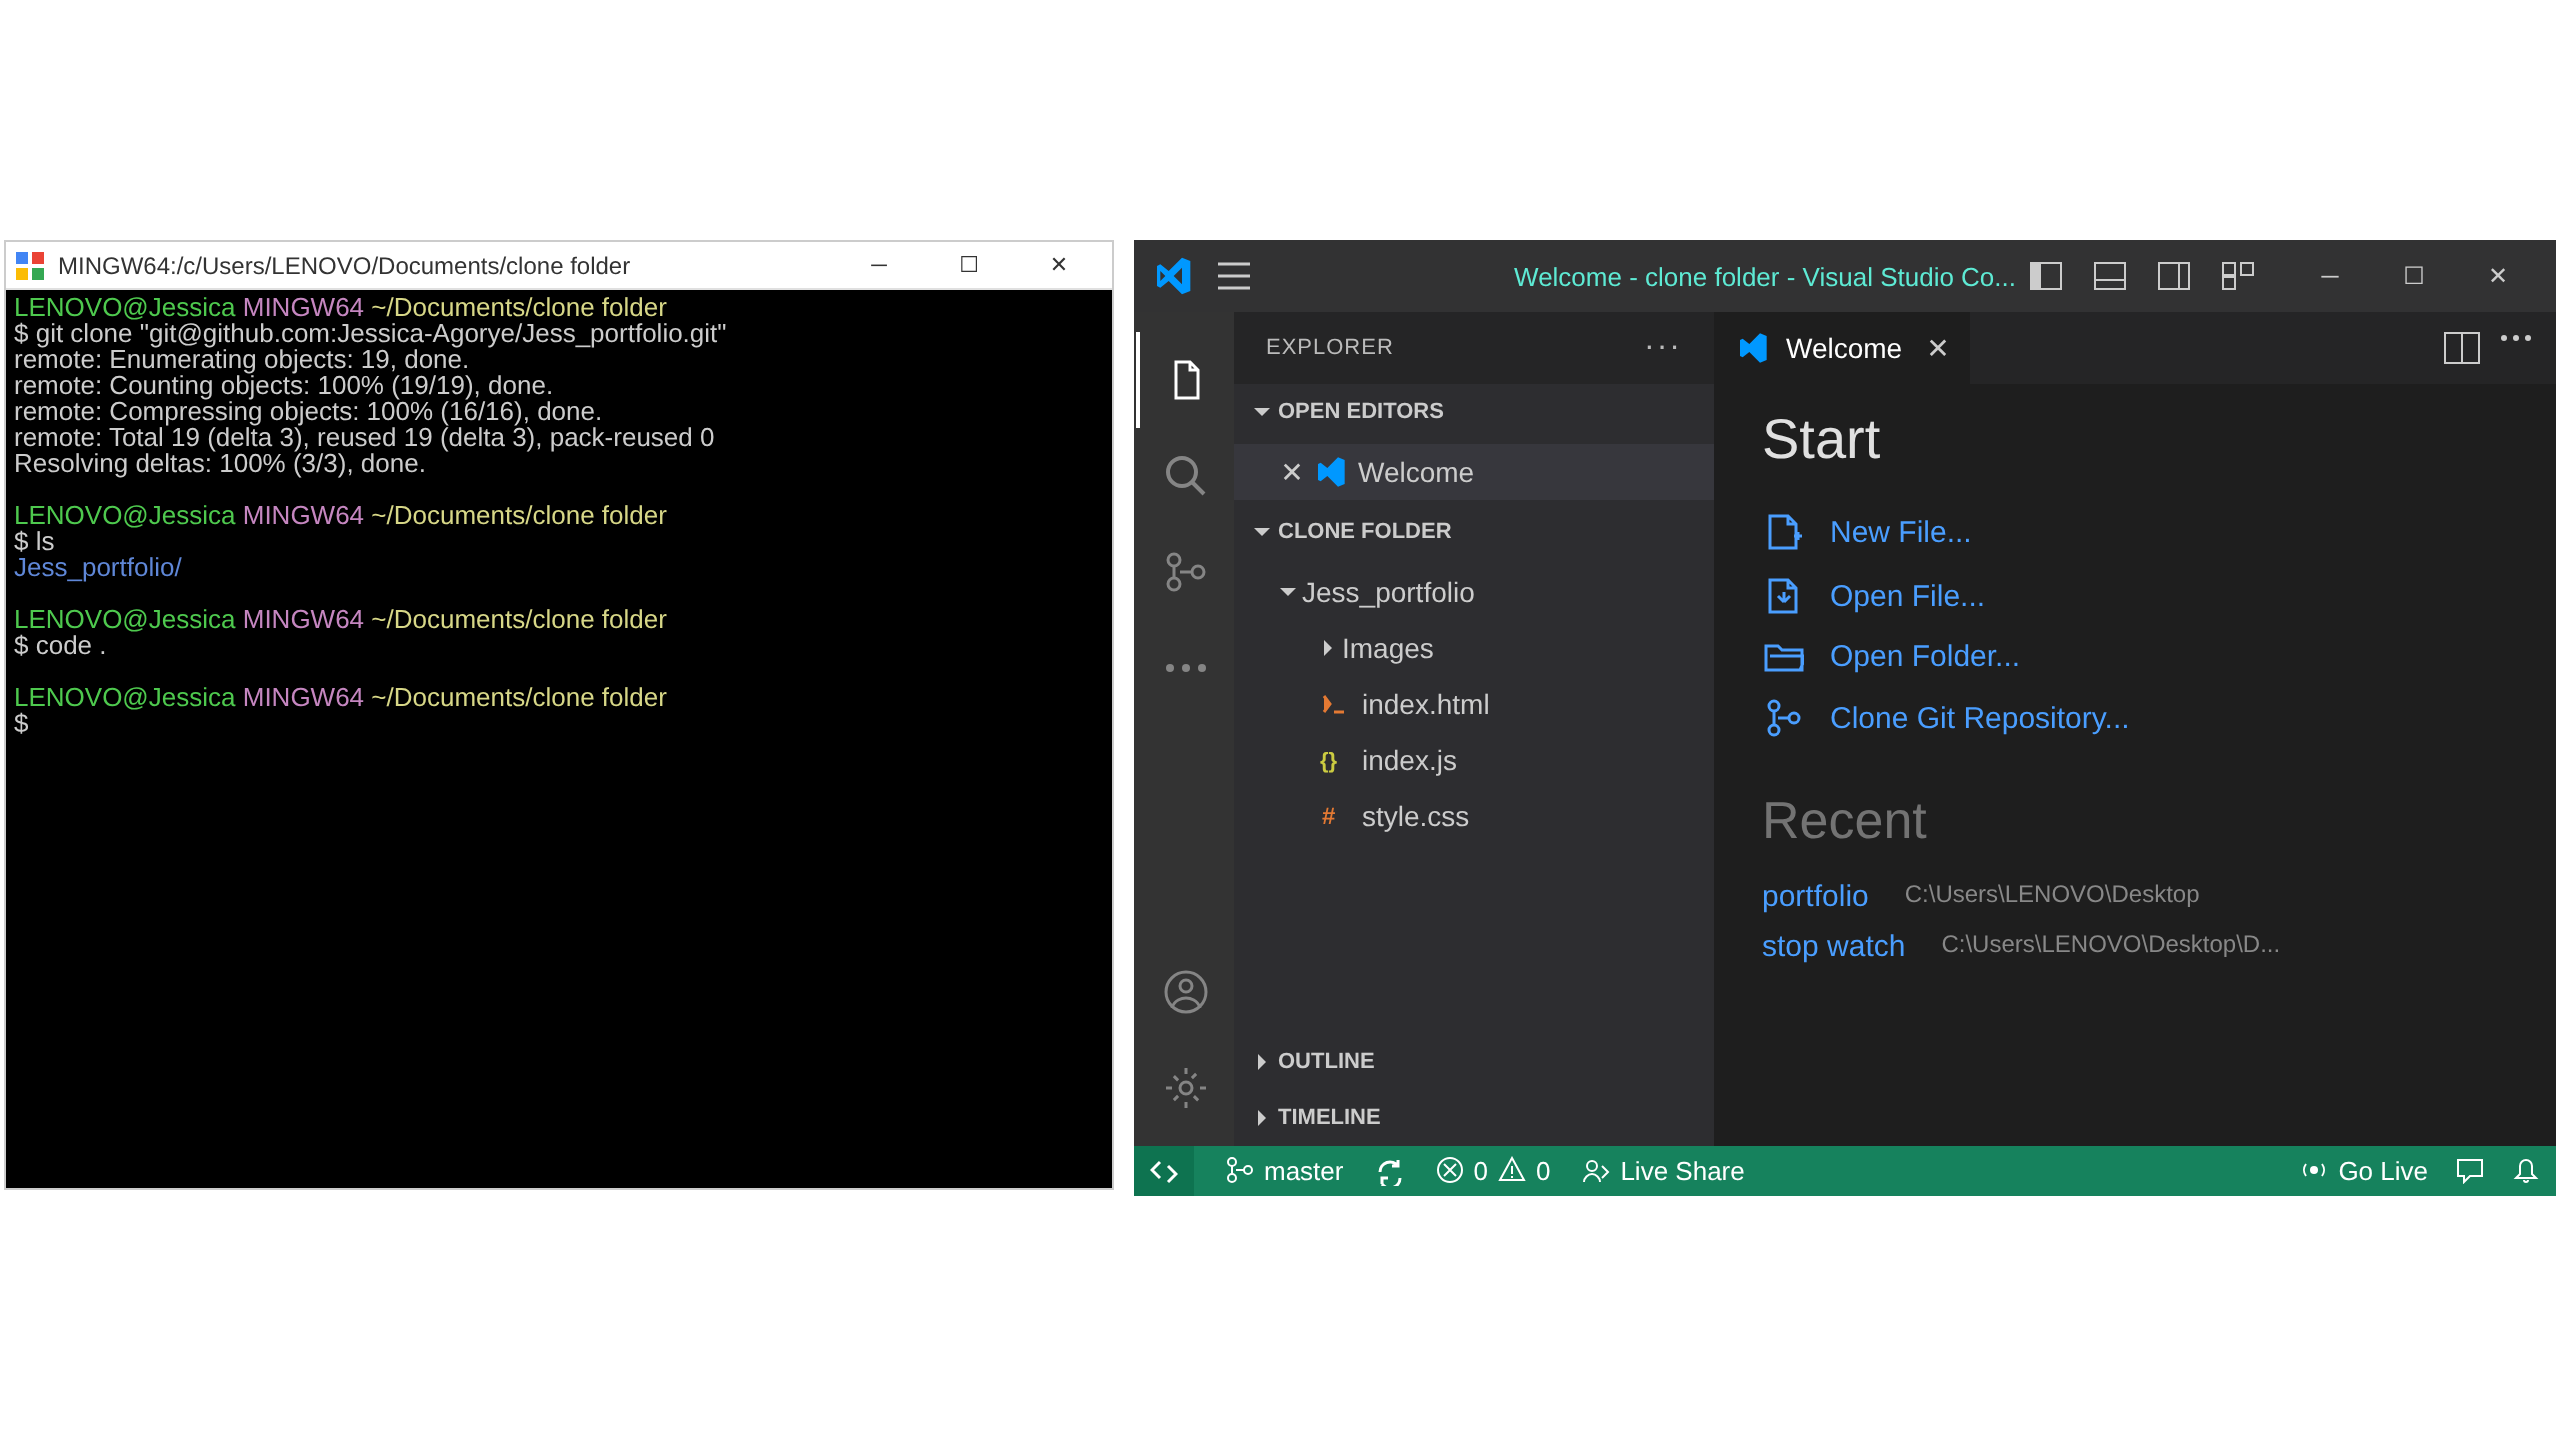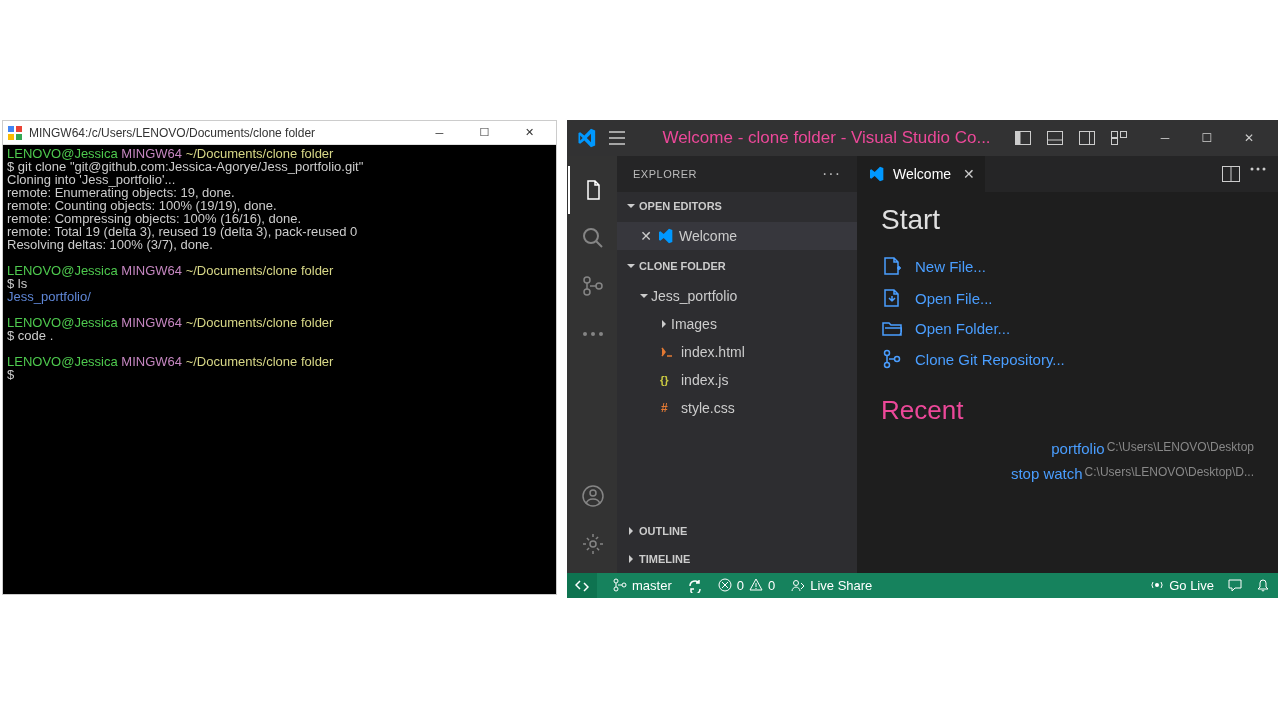--- a/index.html
+++ b/index.html
@@ -19,21 +19,21 @@
 .t-yellow { color: #d7d787; }
 .t-white { color: #cccccc; }
 .t-blue { color: #5f87d7; }
 .t-dollar { color: #cccccc; }
 
 
 .vscode-window { position: absolute; left: 567px; top: 120px; width: 711px; height: 478px; background: #1e1e1e; display: flex; flex-direction: column; }
 .vscode-titlebar { height: 36px; background: #323233; display: flex; align-items: center; padding: 0 8px; }
 .vscode-logo { width: 22px; height: 22px; margin-right: 10px; display: flex; align-items: center; justify-content: center; }
 .vscode-menu-icon { width: 20px; height: 20px; margin-right: 18px; display: flex; align-items: center; justify-content: center; cursor: pointer; }
-.vscode-title { color: #ec4899; font-size: 17px; flex: 1; text-align: center; }
+.vscode-title { color: #5eead4; font-size: 13px; flex: 1; text-align: right; }
 .vscode-title-controls { display: flex; gap: 2px; align-items: center; }
 .vscode-layout-btn { width: 30px; height: 30px; display: flex; align-items: center; justify-content: center; cursor: pointer; }
 .vscode-win-controls { display: flex; margin-left: 10px; }
 .vscode-win-ctrl { width: 42px; height: 34px; display: flex; align-items: center; justify-content: center; color: #ccc; font-size: 12px; cursor: pointer; }
 
 .vscode-body { flex: 1; display: flex; overflow: hidden; }
 .activity-bar { width: 50px; background: #333333; display: flex; flex-direction: column; align-items: center; padding-top: 10px; }
 .activity-item { width: 48px; height: 48px; display: flex; align-items: center; justify-content: center; cursor: pointer; border-left: 2px solid transparent; }
 .activity-item.active { border-left: 2px solid #fff; }
 .activity-bottom { margin-top: auto; margin-bottom: 5px; }
@@ -59,22 +59,22 @@
 .tab { height: 36px; background: #1e1e1e; display: flex; align-items: center; padding: 0 10px; color: #fff; font-size: 14px; cursor: pointer; gap: 8px; }
 .tab-icon { width: 18px; display: flex; align-items: center; justify-content: center; }
 .tab-close { color: #ccc; cursor: pointer; font-size: 14px; margin-left: 4px; }
 .tab-bar-right { margin-left: auto; display: flex; gap: 10px; padding-right: 12px; }
 .tab-bar-btn { cursor: pointer; }
 
 .welcome-content { padding: 12px 24px; color: #ccc; }
 .welcome-heading { font-size: 28px; font-weight: 300; color: #e0e0e0; margin-bottom: 14px; }
 .welcome-link { display: flex; align-items: center; gap: 12px; color: #4a9eff; font-size: 15px; padding: 6px 0; cursor: pointer; }
 .welcome-link-icon { width: 22px; display: flex; align-items: center; justify-content: center; }
-.recent-heading { font-size: 26px; font-weight: 300; color: #ec4899; margin-top: 20px; margin-bottom: 10px; }
-.recent-item { display: flex; gap: 2px; padding: 4px 0; justify-content: flex-end; }
+.recent-heading { font-size: 26px; font-weight: 300; color: #737373; margin-top: 20px; margin-bottom: 10px; }
+.recent-item { display: flex; gap: 18px; padding: 4px 0; }
 .recent-name { color: #4a9eff; font-size: 15px; cursor: pointer; }
 .recent-path { color: #888; font-size: 12px; }
 
 .status-bar { height: 25px; background: #16825d; display: flex; align-items: center; padding: 0 8px; color: #fff; font-size: 13px; gap: 16px; }
 .status-item { display: flex; gap: 5px; cursor: pointer; }
 .status-right { margin-left: auto; display: flex; gap: 14px; }
 .status-remote { width: 30px; height: 25px; background: #0e7350; display: flex; align-items: center; justify-content: center; margin-left: -8px; cursor: pointer; }
 
 svg { display: block; }
 </style>
@@ -94,26 +94,25 @@
     <div class="terminal-title">MINGW64:/c/Users/LENOVO/Documents/clone folder</div>
     <div class="terminal-controls">
       <div class="terminal-ctrl">─</div>
       <div class="terminal-ctrl">☐</div>
       <div class="terminal-ctrl">✕</div>
     </div>
   </div>
   <div class="terminal-body">
     <div class="term-line"><span class="t-green">LENOVO@Jessica</span> <span class="t-purple">MINGW64</span> <span class="t-yellow">~/Documents/clone folder</span></div>
     <div class="term-line"><span class="t-dollar">$ </span><span class="t-white">git clone "git@github.com:Jessica-Agorye/Jess_portfolio.git"</span></div>
-    <div class="term-line t-white">Cloning into 'Jess_portfolio'...</div>
     <div class="term-line t-white">remote: Enumerating objects: 19, done.</div>
     <div class="term-line t-white">remote: Counting objects: 100% (19/19), done.</div>
     <div class="term-line t-white">remote: Compressing objects: 100% (16/16), done.</div>
     <div class="term-line t-white">remote: Total 19 (delta 3), reused 19 (delta 3), pack-reused 0</div>
-    <div class="term-line t-white">Resolving deltas: 100% (3/7), done.</div>
+    <div class="term-line t-white">Resolving deltas: 100% (3/3), done.</div>
     <div class="term-line">&nbsp;</div>
     <div class="term-line"><span class="t-green">LENOVO@Jessica</span> <span class="t-purple">MINGW64</span> <span class="t-yellow">~/Documents/clone folder</span></div>
     <div class="term-line"><span class="t-dollar">$ </span><span class="t-white">ls</span></div>
     <div class="term-line t-blue">Jess_portfolio/</div>
     <div class="term-line">&nbsp;</div>
     <div class="term-line"><span class="t-green">LENOVO@Jessica</span> <span class="t-purple">MINGW64</span> <span class="t-yellow">~/Documents/clone folder</span></div>
     <div class="term-line"><span class="t-dollar">$ </span><span class="t-white">code .</span></div>
     <div class="term-line">&nbsp;</div>
     <div class="term-line"><span class="t-green">LENOVO@Jessica</span> <span class="t-purple">MINGW64</span> <span class="t-yellow">~/Documents/clone folder</span></div>
     <div class="term-line"><span class="t-dollar">$</span></div>

